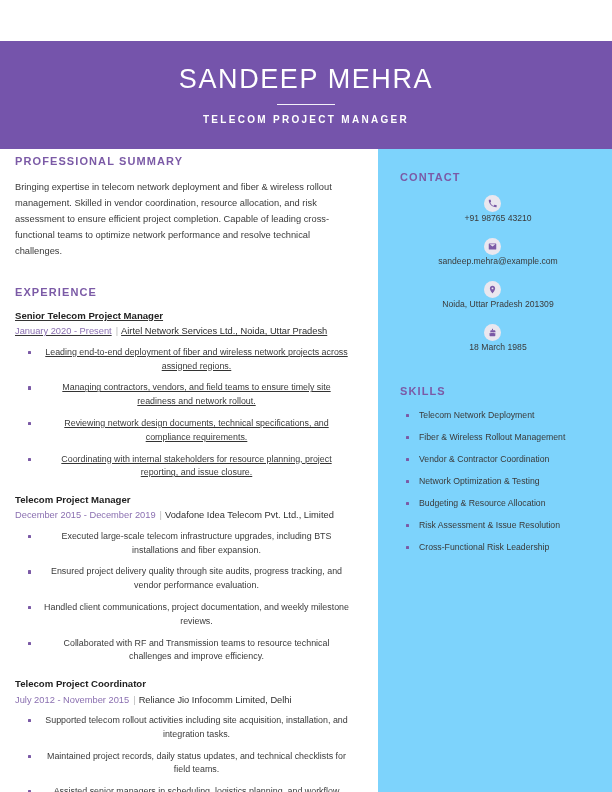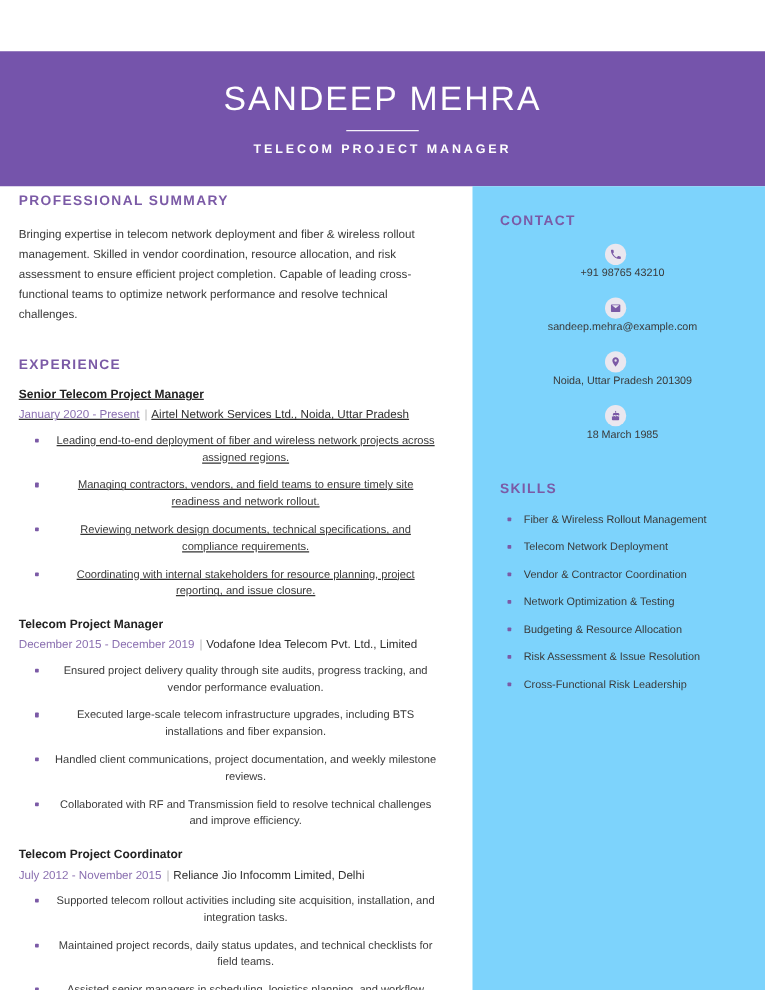--- a/index.html
+++ b/index.html
@@ -260,22 +260,22 @@
               <svg width="9" height="9" viewBox="0 0 24 24" fill="#7b5aa6">
                 <path d="M12 1.5c.7.9 1.6 1.9 1.6 2.7a1.6 1.6 0 1 1-3.2 0c0-.8.9-1.8 1.6-2.7zM7 6.2h10c1.6 0 2.9 1.3 2.9 2.9v2.3c-1 .7-1.8.4-2.6-.1-.9-.6-2-.6-2.9 0-.9.6-1.9.6-2.8 0-.9-.6-2-.6-2.9 0-.8.5-1.6.8-2.6.1V9.1c0-1.6 1.3-2.9 2.9-2.9zM4.1 13.4c1.1.6 2.4.5 3.4-.2.9-.6 2-.6 2.9 0 .9.6 1.9.6 2.8 0 .9-.6 2-.6 2.9 0 1 .7 2.3.8 3.4.2V20c0 1-.8 1.8-1.8 1.8H5.9c-1 0-1.8-.8-1.8-1.8v-6.6z"></path>
               </svg>
             </span>
             <span class="ci-text">18 March 1985</span>
           </div>
         </div>
 
       <div class="sec-head skills-head">SKILLS</div>
       <ul class="skills" id="skills-list">
+          <li>Telecom Network Deployment</li>
           <li>Fiber &amp; Wireless Rollout Management</li>
-          <li>Telecom Network Deployment</li>
           <li>Vendor &amp; Contractor Coordination</li>
           <li>Network Optimization &amp; Testing</li>
           <li>Budgeting &amp; Resource Allocation</li>
           <li>Risk Assessment &amp; Issue Resolution</li>
           <li>Cross-Functional Risk Leadership</li>
         </ul>
     </div>
   </div>
 
   <div class="main">
@@ -292,24 +292,24 @@
               <li>Leading end-to-end deployment of fiber and wireless network projects across assigned regions.</li>
               <li>Managing contractors, vendors, and field teams to ensure timely site readiness and network rollout.</li>
               <li>Reviewing network design documents, technical specifications, and compliance requirements.</li>
               <li>Coordinating with internal stakeholders for resource planning, project reporting, and issue closure.</li>
             </ul>
           </div>
           <div class="job">
             <div class="job-title">Telecom Project Manager</div>
             <div class="job-meta"><span class="job-dates">December 2015 - December 2019</span><span class="job-sep">|</span><span>Vodafone Idea Telecom Pvt. Ltd., Limited</span></div>
             <ul class="bullets">
+              <li>Executed large-scale telecom infrastructure upgrades, including BTS installations and fiber expansion.</li>
               <li>Ensured project delivery quality through site audits, progress tracking, and vendor performance evaluation.</li>
-              <li>Executed large-scale telecom infrastructure upgrades, including BTS installations and fiber expansion.</li>
               <li>Handled client communications, project documentation, and weekly milestone reviews.</li>
-              <li>Collaborated with RF and Transmission field to resolve technical challenges and improve efficiency.</li>
+              <li>Collaborated with RF and Transmission teams to resource technical challenges and improve efficiency.</li>
             </ul>
           </div>
           <div class="job">
             <div class="job-title">Telecom Project Coordinator</div>
             <div class="job-meta"><span class="job-dates">July 2012 - November 2015</span><span class="job-sep">|</span><span>Reliance Jio Infocomm Limited, Delhi</span></div>
             <ul class="bullets">
               <li>Supported telecom rollout activities including site acquisition, installation, and integration tasks.</li>
               <li>Maintained project records, daily status updates, and technical checklists for field teams.</li>
               <li>Assisted senior managers in scheduling, logistics planning, and workflow coordination.</li>
             </ul>

